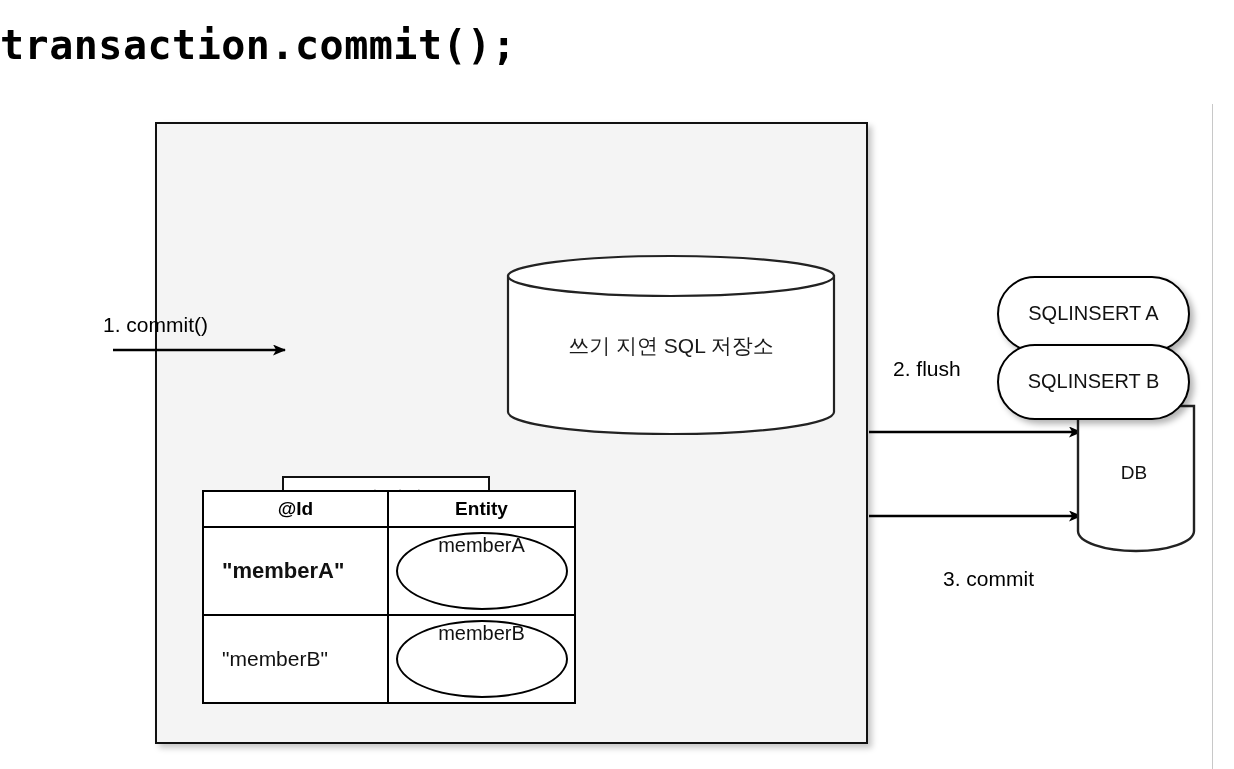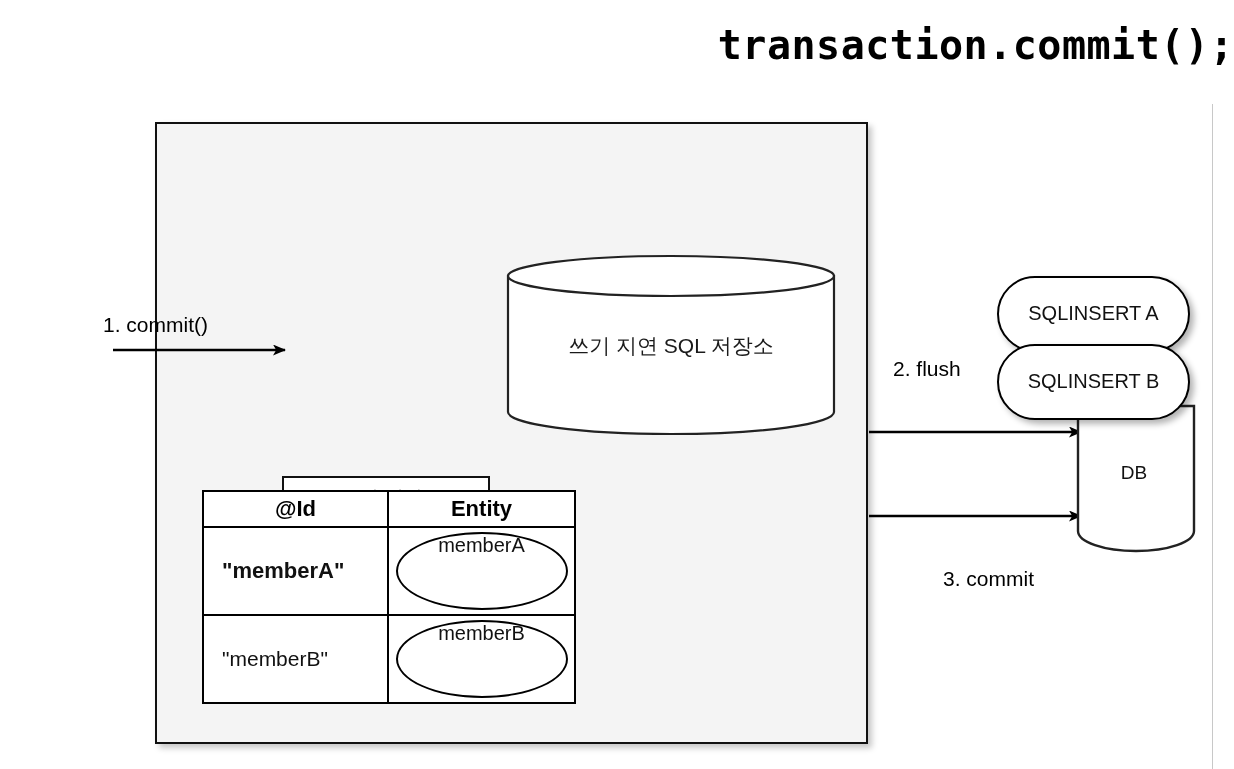--- a/index.html
+++ b/index.html
@@ -15,21 +15,21 @@
     overflow: hidden;
     font-family: "Liberation Sans", "DejaVu Sans", sans-serif;
   }
 
   
   .title {
     position: absolute;
     left: 0;
     top: 22px;
     width: 1234px;
-    text-align: right;
+    text-align: left;
     font-family: "DejaVu Sans Mono", "Liberation Mono", monospace;
     font-weight: bold;
     font-size: 40px;
     letter-spacing: 0.5px;
     color: #000000;
     white-space: nowrap;
   }
 
   
   .right-rule {
@@ -127,21 +127,21 @@
     table-layout: fixed;
   }
   .cache-table td, .cache-table th {
     border: 2px solid #000000;
     padding: 0;
     margin: 0;
     background: #ffffff;
   }
   .cache-table th {
     height: 34px;
-    font-size: 22px;
+    font-size: 19px;
     font-weight: bold;
     color: #000000;
     text-align: center;
   }
   .col-id { width: 183px; }
   .col-ent { width: 185px; }
   .cell-key {
     height: 86px;
     font-size: 21px;
     color: #111111;

